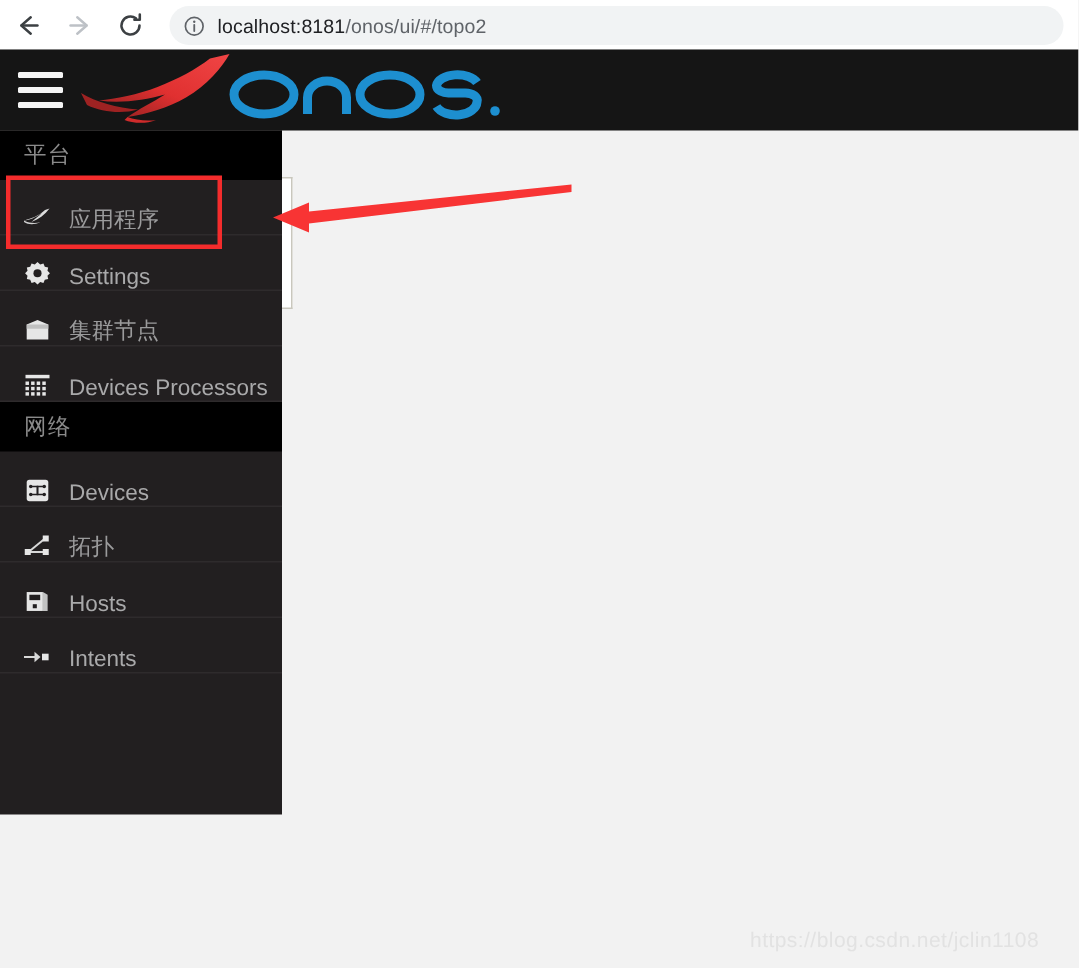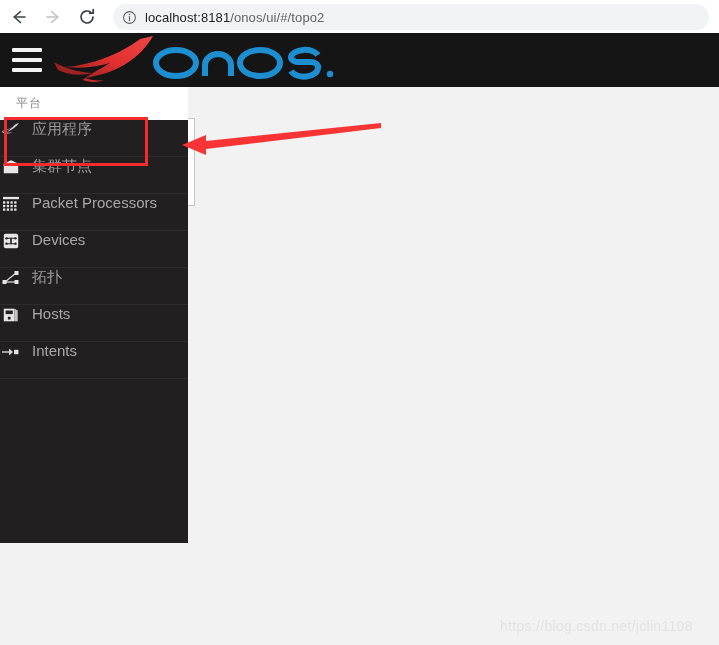--- a/index.html
+++ b/index.html
@@ -53,29 +53,29 @@
   .logo-bird { position: absolute; left: 52px; top: 3px; width: 108px; height: 48px; }
   .logo-onos { position: absolute; left: 150px; top: 8px; width: 190px; height: 40px; }
 
   
   .sidebar {
     position: absolute; left: 0; top: 87px;
     width: 188px; height: 456px;
     background: #221f20;
   }
   .nav-section-header {
-    height: 33px; background: #ffffff;
+    height: 33px; background: #000000;
     display: flex; align-items: center;
     padding-left: 16px; box-sizing: border-box;
-    color: #8a8a8a; font-size: 12px; letter-spacing: 1px;
+    color: #8a8a8a; font-size: 15px; letter-spacing: 1px;
   }
   .nav-item {
     height: 37px;
-    display: flex; align-items: flex-start;
-    box-sizing: border-box;
+    display: flex; align-items: flex-end;
+    padding-left: 14px; box-sizing: border-box;
     border-bottom: 1px solid #2e2b2c;
     color: #a9a9aa; font-size: 15px;
     cursor: pointer;
   }
   .nav-item:first-of-type { border-top: 1px solid #2e2b2c; }
   .nav-icon {
     width: 22px; height: 20px; margin-right: 10px;
     display: flex; align-items: center; justify-content: center;
     flex: 0 0 22px;
   }
@@ -185,20 +185,29 @@
     <div class="nav-item">
       <span class="nav-icon">
         <svg width="20" height="16" viewBox="0 0 20 16">
           <path d="M18 1 C15 5 11 8 6 10 C8 8 11 6 13 4 C9 7 4 9 1 9 C5 8 11 6 15 2 Z" fill="#dcdcdc"></path>
           <path d="M1 9 C5 11 9 11 12 10 C8 12 4 12 1 10 Z" fill="#cfcfcf"></path>
         </svg>
       </span>
       <span class="nav-label cjk">应用程序</span>
     </div>
 
+    <div class="nav-item">
+      <span class="nav-icon">
+        <svg width="18" height="18" viewBox="0 0 20 20">
+          <path d="M10 0.8 L12 2.6 L14.4 1.9 L15.4 4.3 L17.9 4.8 L17.4 7.3 L19.2 9.1 L17.4 10.9 L17.9 13.4 L15.4 13.9 L14.4 16.3 L12 15.6 L10 17.4 L8 15.6 L5.6 16.3 L4.6 13.9 L2.1 13.4 L2.6 10.9 L0.8 9.1 L2.6 7.3 L2.1 4.8 L4.6 4.3 L5.6 1.9 L8 2.6 Z" fill="#e6e6e6"></path>
+          <circle cx="10" cy="9.1" r="3" fill="#221f20"></circle>
+        </svg>
+      </span>
+      <span class="nav-label">Settings</span>
+    </div>
 
     <div class="nav-item">
       <span class="nav-icon">
         <svg width="18" height="18" viewBox="0 0 20 20">
           <path d="M2 6 L10 2.5 L18 6 L18 17 L2 17 Z" fill="#e6e6e6"></path>
           <path d="M2 6 L18 6 L18 9 L2 9 Z" fill="#c0c0c0"></path>
         </svg>
       </span>
       <span class="nav-label cjk">集群节点</span>
     </div>
@@ -216,24 +225,25 @@
               <rect x="5.2" y="10" width="2.6" height="2.6"></rect>
             <rect x="9.4" y="10" width="2.6" height="2.6"></rect>
               <rect x="13.6" y="10" width="2.6" height="2.6"></rect>
             <rect x="1" y="14" width="2.6" height="2.6"></rect>
               <rect x="5.2" y="14" width="2.6" height="2.6"></rect>
             <rect x="9.4" y="14" width="2.6" height="2.6"></rect>
               <rect x="13.6" y="14" width="2.6" height="2.6"></rect>
           </g>
         </svg>
       </span>
-      <span class="nav-label">Packet Processors</span>
-    </div>
-
-
+      <span class="nav-label">Devices Processors</span>
+    </div>
+
+
+    <div class="nav-section-header">网络</div>
 
     <div class="nav-item">
       <span class="nav-icon">
         <svg width="18" height="18" viewBox="0 0 20 20">
           <rect x="2" y="2" width="16" height="16" rx="2" fill="#e6e6e6"></rect>
           <g stroke="#221f20" stroke-width="1.2" fill="none">
             <path d="M5 7 L10 7 L10 13 L15 13"></path>
             <path d="M5 13 L10 13 L10 7 L15 7"></path>
           </g>
           <g fill="#221f20">

